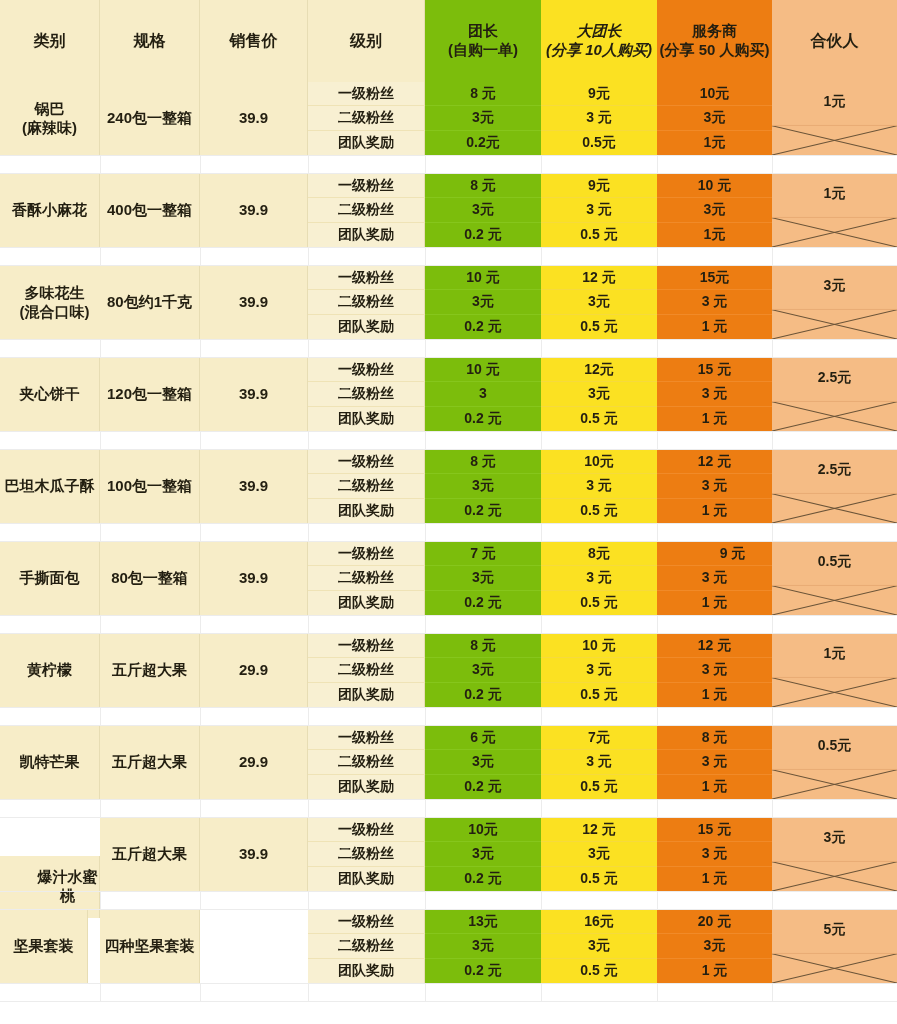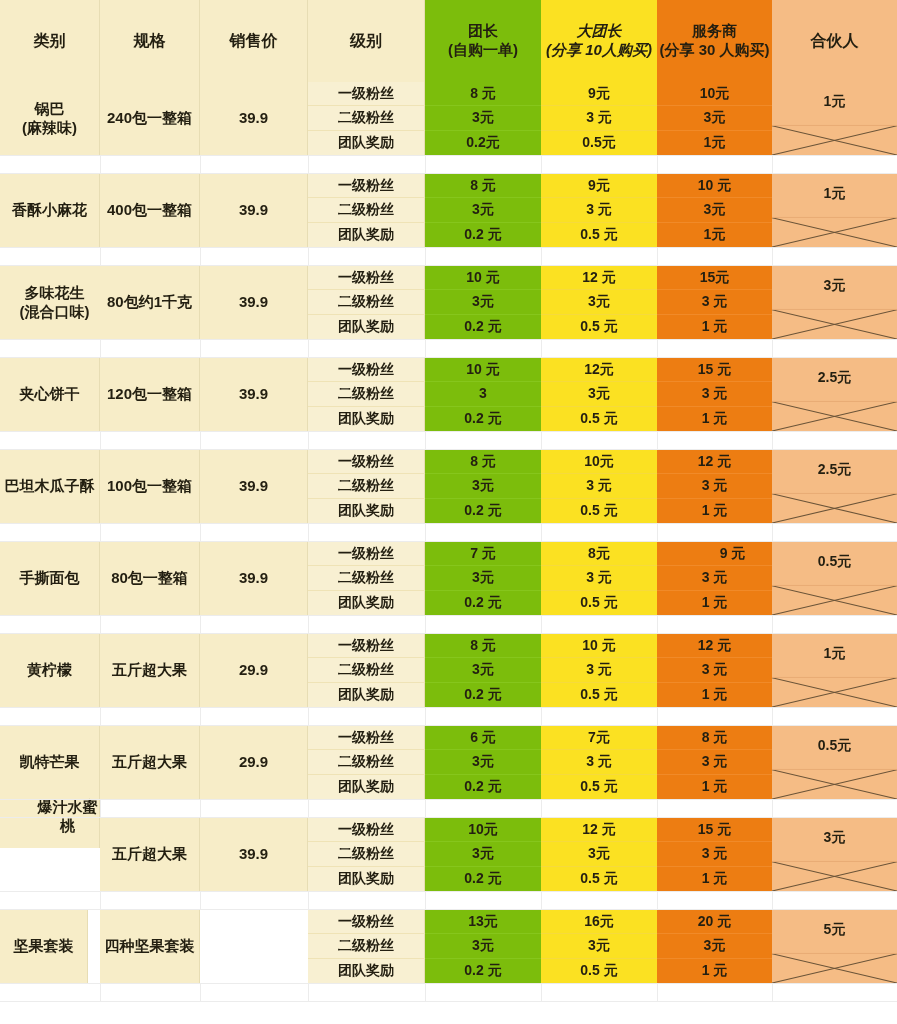--- a/index.html
+++ b/index.html
@@ -69,21 +69,21 @@
 <div id="sheet">
     <div class="cell hdr-beige vline" style="left: 0px; top: 0px; width: 100px; height: 82px;">类别</div>
     <div class="cell hdr-beige vline" style="left: 100px; top: 0px; width: 100px; height: 82px;">规格</div>
     <div class="cell hdr-beige vline" style="left: 200px; top: 0px; width: 108px; height: 82px;">销售价</div>
     <div class="cell hdr-beige vline" style="left: 308px; top: 0px; width: 117px; height: 82px;">级别</div>
     <div class="cell hdr-green" style="left: 425px; top: 0px; width: 116px; height: 82px;">团长
 (自购一单)</div>
     <div class="cell hdr-yellow" style="left: 541px; top: 0px; width: 116px; height: 82px; font-style: italic;">大团长
 (分享 10人购买)</div>
     <div class="cell hdr-orange" style="left: 657px; top: 0px; width: 115px; height: 82px;">服务商
-(分享 30 人购买)</div>
+(分享 50 人购买)</div>
     <div class="cell hdr-peach" style="left: 772px; top: 0px; width: 125px; height: 82px;">合伙人</div>
     <div style="position: absolute; left: 0px; top: 82px; width: 897px; height: 73px;"></div>
     <div class="cell c-beige vline" style="left: 0px; top: 82px; width: 100px; height: 73px;">锅巴
 (麻辣味)</div>
     <div class="cell c-beige vline" style="left: 100px; top: 82px; width: 100px; height: 73px;">240包一整箱</div>
     <div class="cell c-beige vline" style="left: 200px; top: 82px; width: 108px; height: 73px;">39.9</div>
     <div class="cell c-beige-lite vline sep-b" style="left: 308px; top: 82px; width: 117px; height: 24.3333px;">一级粉丝</div>
     <div class="cell c-green sep-g" style="left: 425px; top: 82px; width: 116px; height: 24.3333px;">8 元</div>
     <div class="cell c-yellow sep-y" style="left: 541px; top: 82px; width: 116px; height: 24.3333px;">9元</div>
     <div class="cell c-orange sep-o" style="left: 657px; top: 82px; width: 115px; height: 24.3333px;">10元</div>
@@ -266,21 +266,21 @@
     <div class="cell c-orange" style="left: 657px; top: 774.667px; width: 115px; height: 24.3333px;">1 元</div>
     <div class="partner" style="left: 772px; top: 726px; width: 125px; height: 73px;">
       <div class="pval">0.5元</div>
       <svg viewBox="0 0 125 73" preserveAspectRatio="none">
         <line x1="0" y1="43.8" x2="125" y2="73" stroke="#6b5438" stroke-width="1.1"></line>
         <line x1="0" y1="73" x2="125" y2="43.8" stroke="#6b5438" stroke-width="1.1"></line>
         <line x1="0" y1="43.434999999999995" x2="125" y2="43.434999999999995" stroke="#e8ab74" stroke-width="1"></line>
       </svg>
     </div>
     <div style="position: absolute; left: 0px; top: 818px; width: 897px; height: 73px;"></div>
-    <div class="cell c-beige vline" style="left: 0px; top: 786px; width: 100px; height: 62px; padding-left: 36px;">爆汁水蜜桃</div>
+    <div class="cell c-beige vline" style="left: 0px; top: 856px; width: 100px; height: 62px; padding-left: 36px;">爆汁水蜜桃</div>
     <div class="cell c-beige vline" style="left: 100px; top: 818px; width: 100px; height: 73px;">五斤超大果</div>
     <div class="cell c-beige vline" style="left: 200px; top: 818px; width: 108px; height: 73px;">39.9</div>
     <div class="cell c-beige-lite vline sep-b" style="left: 308px; top: 818px; width: 117px; height: 24.3333px;">一级粉丝</div>
     <div class="cell c-green sep-g" style="left: 425px; top: 818px; width: 116px; height: 24.3333px;">10元</div>
     <div class="cell c-yellow sep-y" style="left: 541px; top: 818px; width: 116px; height: 24.3333px;">12 元</div>
     <div class="cell c-orange sep-o" style="left: 657px; top: 818px; width: 115px; height: 24.3333px;">15 元</div>
     <div class="cell c-beige-lite vline sep-b" style="left: 308px; top: 842.333px; width: 117px; height: 24.3333px;">二级粉丝</div>
     <div class="cell c-green sep-g" style="left: 425px; top: 842.333px; width: 116px; height: 24.3333px;">3元</div>
     <div class="cell c-yellow sep-y" style="left: 541px; top: 842.333px; width: 116px; height: 24.3333px;">3元</div>
     <div class="cell c-orange sep-o" style="left: 657px; top: 842.333px; width: 115px; height: 24.3333px;">3 元</div>

